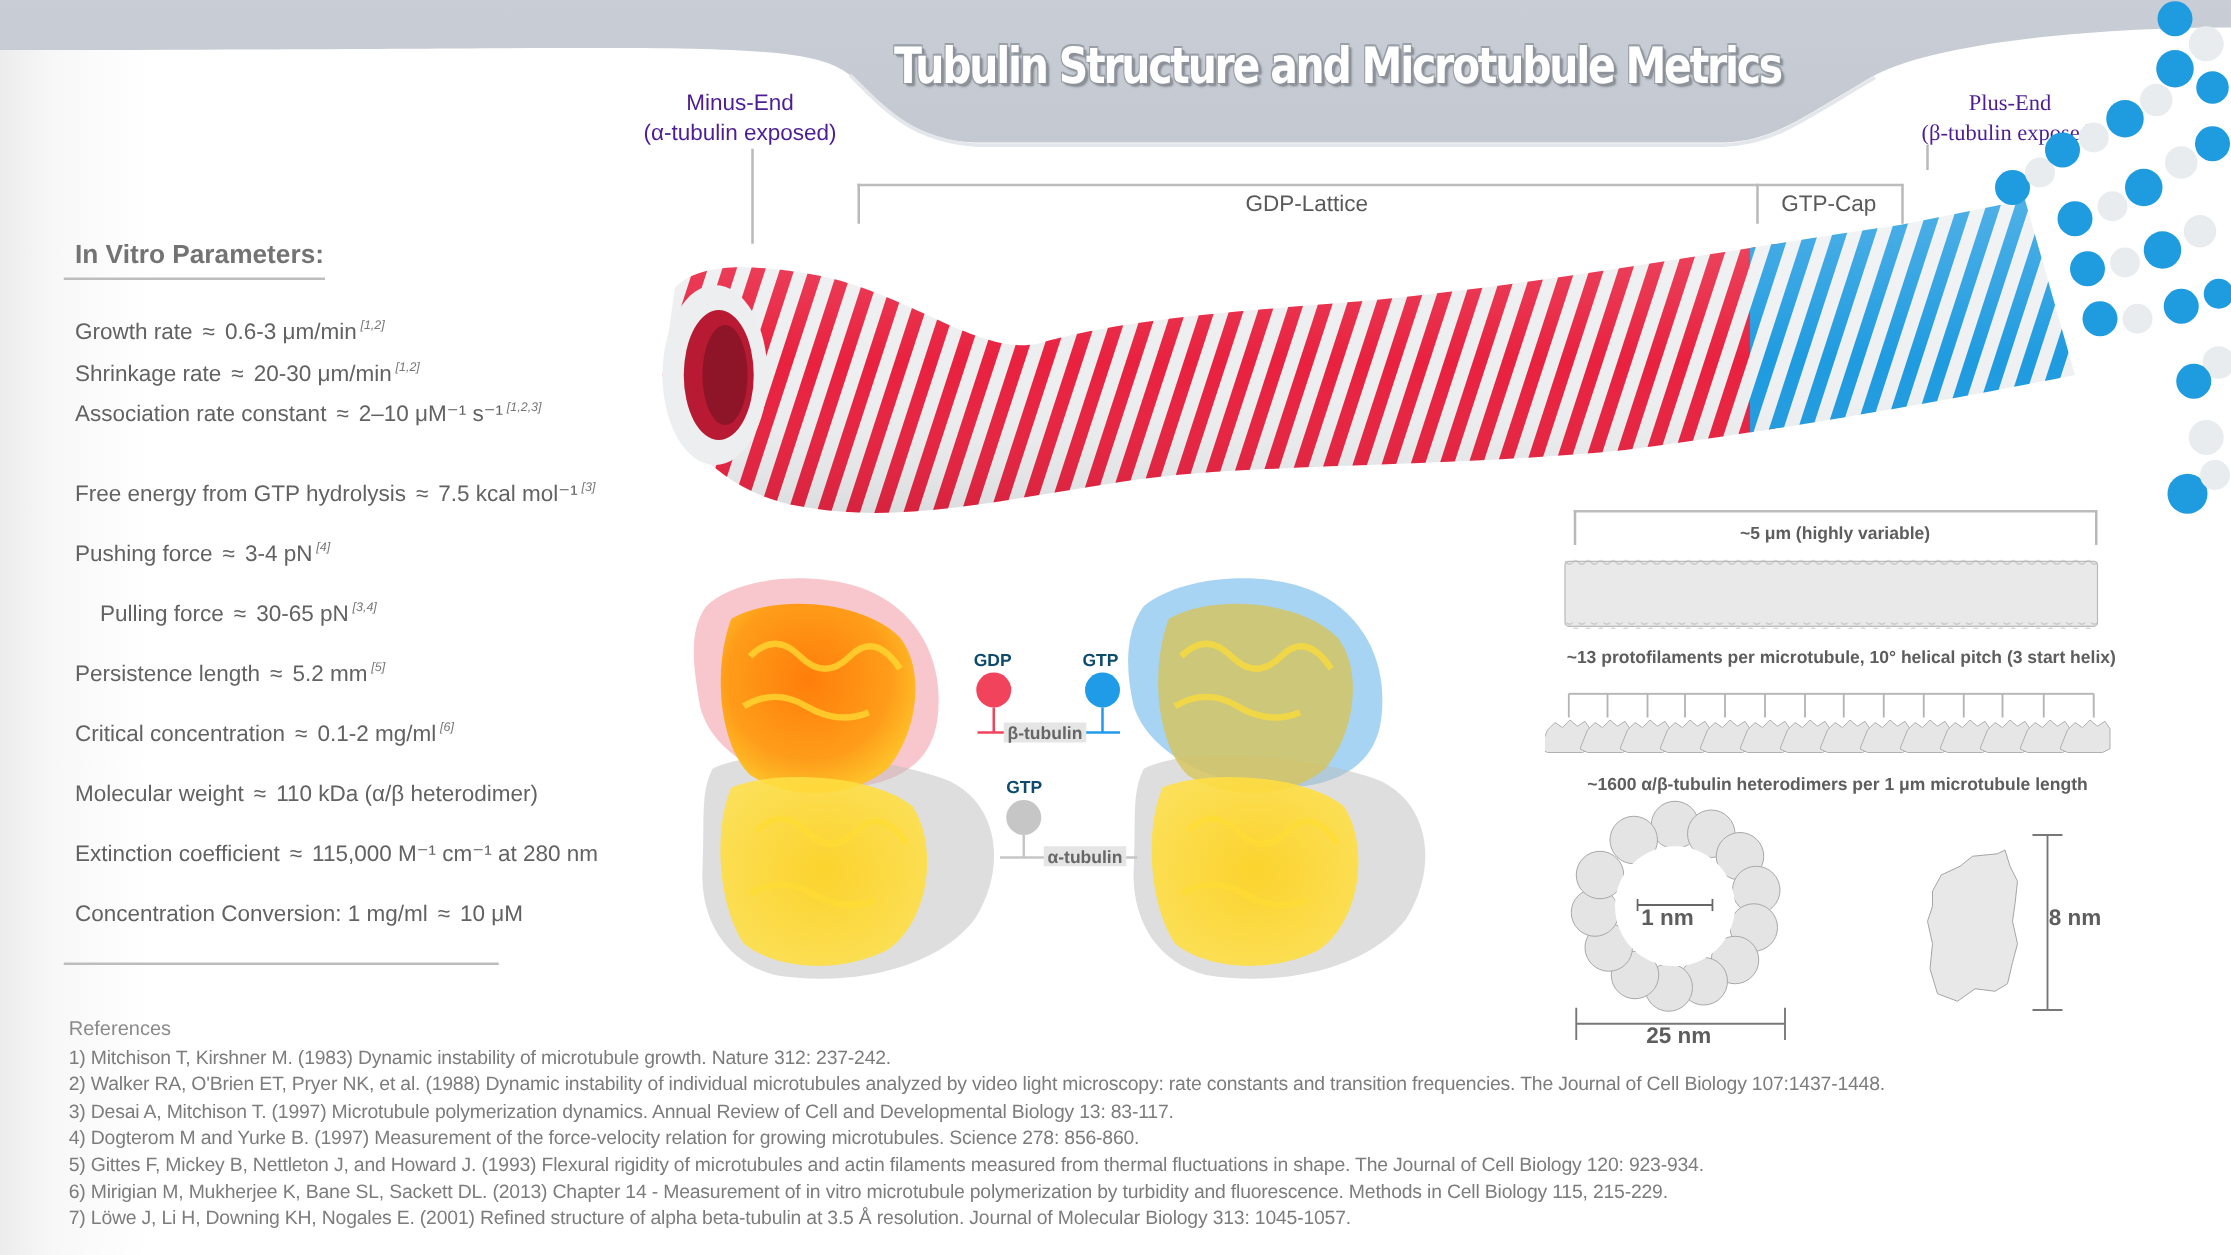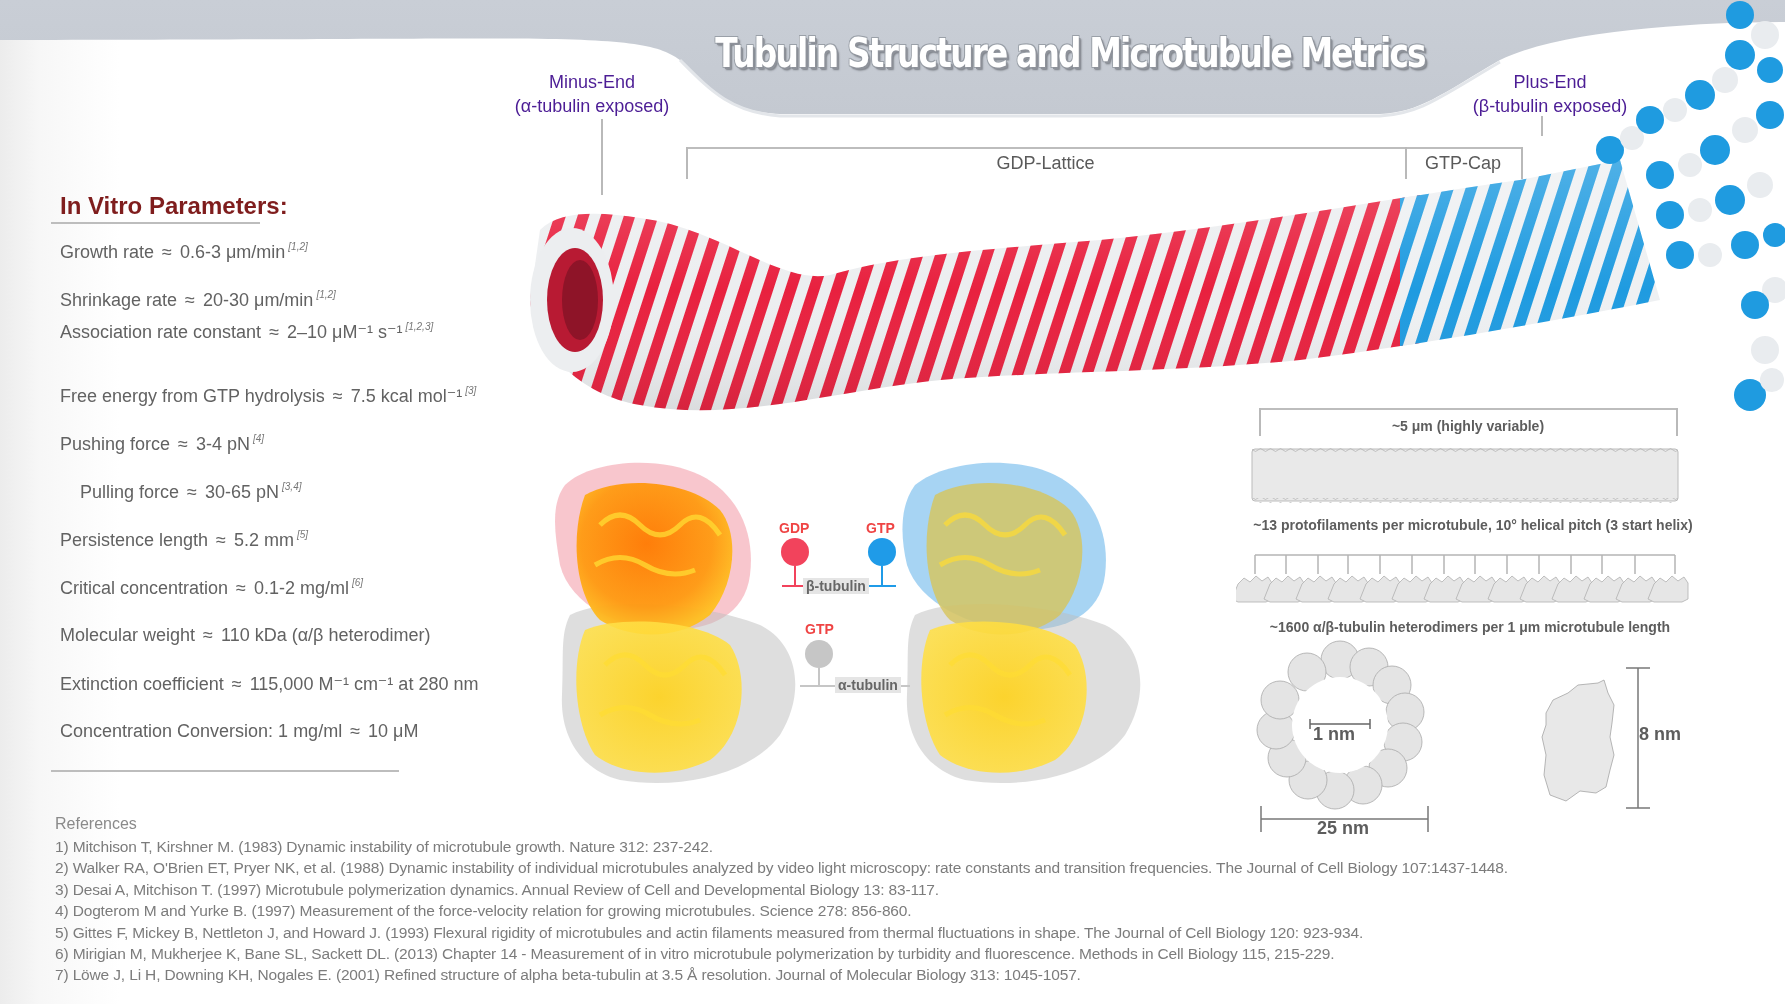--- a/index.html
+++ b/index.html
@@ -22,34 +22,34 @@
     transform: scaleX(0.82); transform-origin: center;
   }
 
   .end-label { position: absolute; text-align: center; font-size: 18px; line-height: 24px; color: #4c1d95; }
   .vline { position: absolute; width: 1.5px; background: #b9b9b9; }
   .hline { position: absolute; height: 1.5px; background: #bdbdbd; }
 
   .bracket-label { position: absolute; font-size: 18px; color: #5a5a5a; text-align: center; }
 
   
-  .params-heading { position: absolute; left: 60px; top: 192px; font-size: 24px; font-weight: bold; color: #7f1d1d; }
+  .params-heading { position: absolute; left: 60px; top: 192px; font-size: 21px; font-weight: bold; color: #737373; }
   .param-row { position: absolute; left: 60px; font-size: 18px; color: #626262; white-space: nowrap; }
   .param-row .approx { margin: 0 8px; }
   .param-row sup.ref { font-style: italic; font-size: 10px; vertical-align: 8px; margin-left: 3px; color: #777; }
 
   
   .refs-heading { position: absolute; left: 55px; top: 815px; font-size: 16px; color: #8a8a8a; }
   .ref-line { position: absolute; left: 55px; font-size: 15.5px; color: #7c7c7c; white-space: nowrap; letter-spacing: -0.15px; }
 
   
   .metric-label { position: absolute; font-size: 14px; font-weight: bold; color: #5d5d5d; text-align: center; white-space: nowrap; }
   .dim-label { position: absolute; font-size: 18px; font-weight: bold; color: #5d5d5d; white-space: nowrap; }
 
-  .nuc-label { position: absolute; font-size: 14px; font-weight: bold; color: #ef4444; }
+  .nuc-label { position: absolute; font-size: 14px; font-weight: bold; color: #0c4a6e; }
   .sub-label { position: absolute; font-size: 14px; font-weight: bold; color: #666; background: #e5e5e5; padding: 0 3px; }
 </style>
 </head>
 <body>
 
 <svg class="header-band" width="1785" height="125" viewBox="0 0 1785 125">
   <defs>
     <linearGradient id="bandShade" x1="0" y1="0" x2="0" y2="1">
       <stop offset="0" stop-color="#c9ced6"></stop>
       <stop offset="1" stop-color="#c4c9d1"></stop>
@@ -59,21 +59,21 @@
   <path d="M680,60 C710,90 730,112 780,116 H1380 C1420,114 1440,97 1500,62" fill="none" stroke="#e3e6ea" stroke-width="3"></path>
 </svg>
 <div class="title">Tubulin Structure and Microtubule Metrics</div>
 
 <div class="end-label" style="left:492px; top:70px; width:200px;">
   <div>Minus-End</div>
   <div>(α-tubulin exposed)</div>
 </div>
 <div class="vline" style="left:601px; top:119px; height:76px;"></div>
 
-<div class="end-label" style="left:1450px; top:70px; width:200px;">
+<div class="end-label" style="left:1508px; top:70px; width:200px;font-family:Liberation Serif, serif;">
   <div>Plus-End</div>
   <div>(β-tubulin exposed)</div>
 </div>
 <div class="vline" style="left:1541px; top:116px; height:20px;"></div>
 
 <div class="hline" style="left:686px; top:147px; width:836px;"></div>
 <div class="vline" style="left:686px; top:147px; height:32px;"></div>
 <div class="vline" style="left:1405px; top:147px; height:32px;"></div>
 <div class="vline" style="left:1521px; top:147px; height:32px;"></div>
 <div class="bracket-label" style="left:686px; top:153px; width:719px;">GDP-Lattice</div>
@@ -137,21 +137,21 @@
       <circle cx="1755" cy="305" r="14" fill="#1f9be0"></circle>
     <circle cx="1765" cy="350" r="14" fill="#e9ecef"></circle>
       <circle cx="1750" cy="395" r="16" fill="#1f9be0"></circle>
     <circle cx="1772" cy="380" r="12" fill="#e9ecef"></circle>
   </g>
 </svg>
 
 <div class="params-heading">In Vitro Parameters:</div>
 <div class="hline" style="left:51px; top:222px; width:209px;"></div>
 
-<div class="param-row" style="top:241px;">
+<div class="param-row" style="top:255px;">
   <span>Growth rate</span><span class="approx">≈</span><span>0.6-3 μm/min</span><sup class="ref">[1,2]</sup>
 </div>
 <div class="param-row" style="top:289px;">
   <span>Shrinkage rate</span><span class="approx">≈</span><span>20-30 μm/min</span><sup class="ref">[1,2]</sup>
 </div>
 <div class="param-row" style="top:321px;">
   <span>Association rate constant</span><span class="approx">≈</span><span>2–10 μM⁻¹ s⁻¹</span><sup class="ref">[1,2,3]</sup>
 </div>
 <div class="param-row" style="top:385px;">
   <span>Free energy from GTP hydrolysis</span><span class="approx">≈</span><span>7.5 kcal mol⁻¹</span><sup class="ref">[3]</sup>

